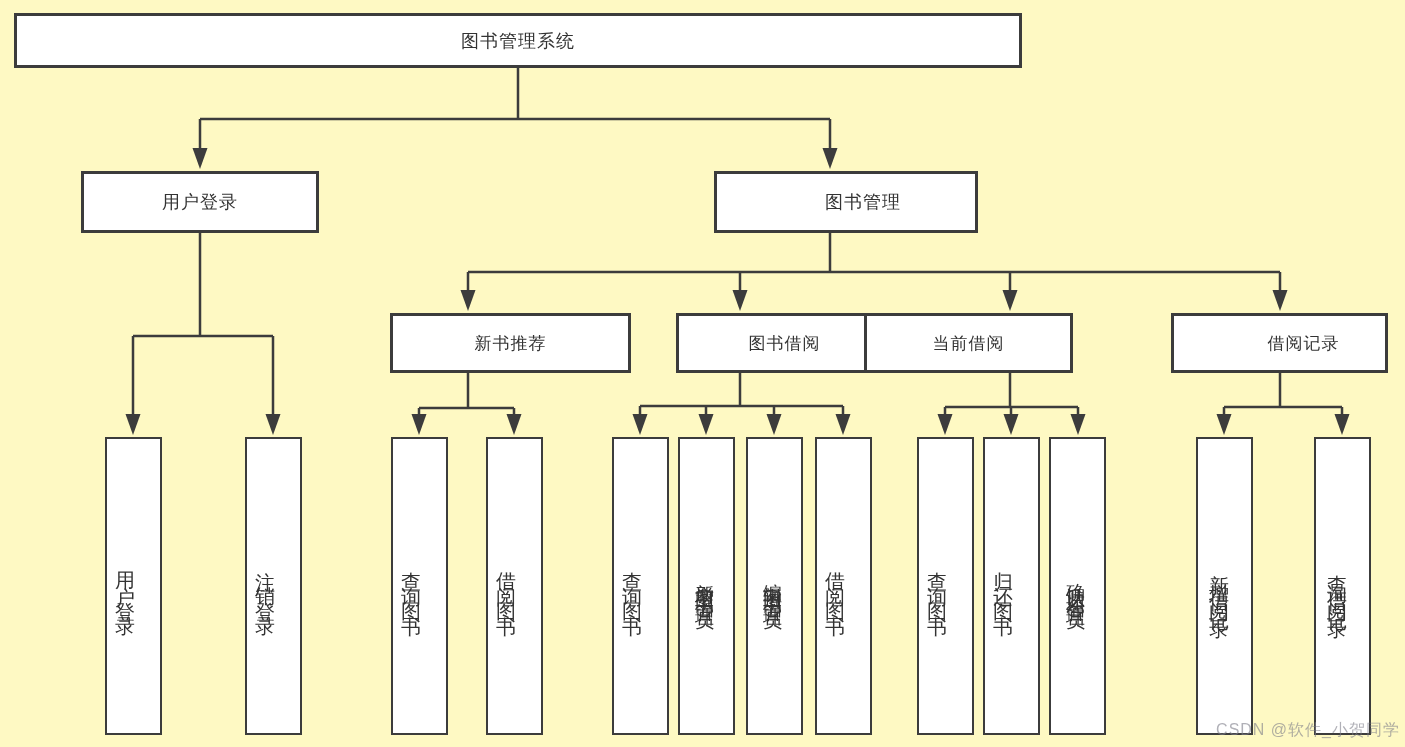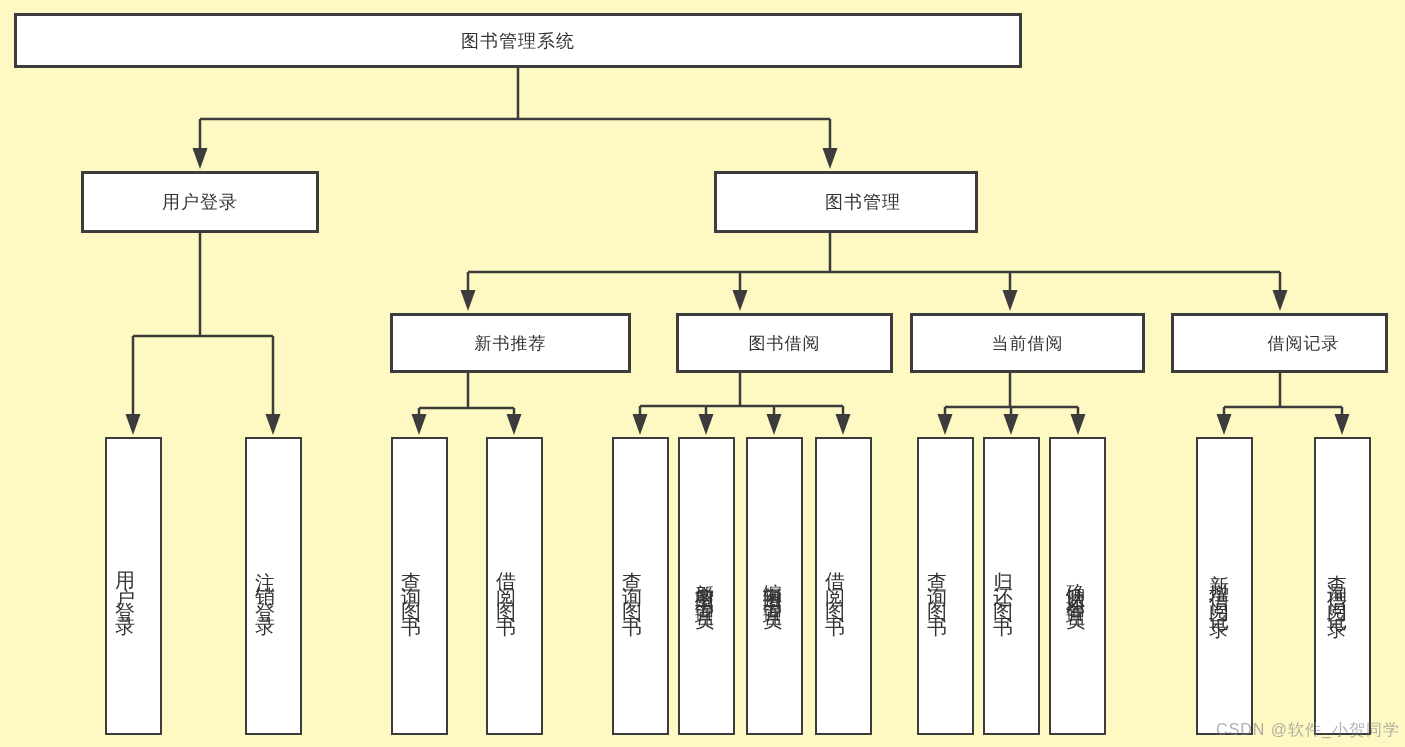--- a/index.html
+++ b/index.html
@@ -119,21 +119,21 @@
     <polygon points="1334.5,414 1349.5,414 1342,435"></polygon>
   </svg>
 
   <div class="node hbox root-box">图书管理系统</div>
 
   <div class="node hbox l2" style="left:81px; width:238px;">用户登录</div>
   <div class="node hbox l2" style="left:714px; width:264px;padding-left:34px;">图书管理</div>
 
   <div class="node hbox l3" style="left:360px; width:241px;margin-left:30px;">新书推荐</div>
   <div class="node hbox l3" style="left:632px; width:217px;margin-left:44px;">图书借阅</div>
-  <div class="node hbox l3" style="left:910px; width:235px;">当前借阅</div>
+  <div class="node hbox l3" style="left:864px; width:209px;">当前借阅</div>
   <div class="node hbox l3" style="left:1171px; width:217px;padding-left:48px;">借阅记录</div>
 
   <div class="node leaf s4" style="left:105px;">
     <span>用户登录</span>
   </div>
   <div class="node leaf s4" style="left:245px;">
     <span>注销登录</span>
   </div>
   <div class="node leaf s4" style="left:391px;">
     <span>查询图书</span>

